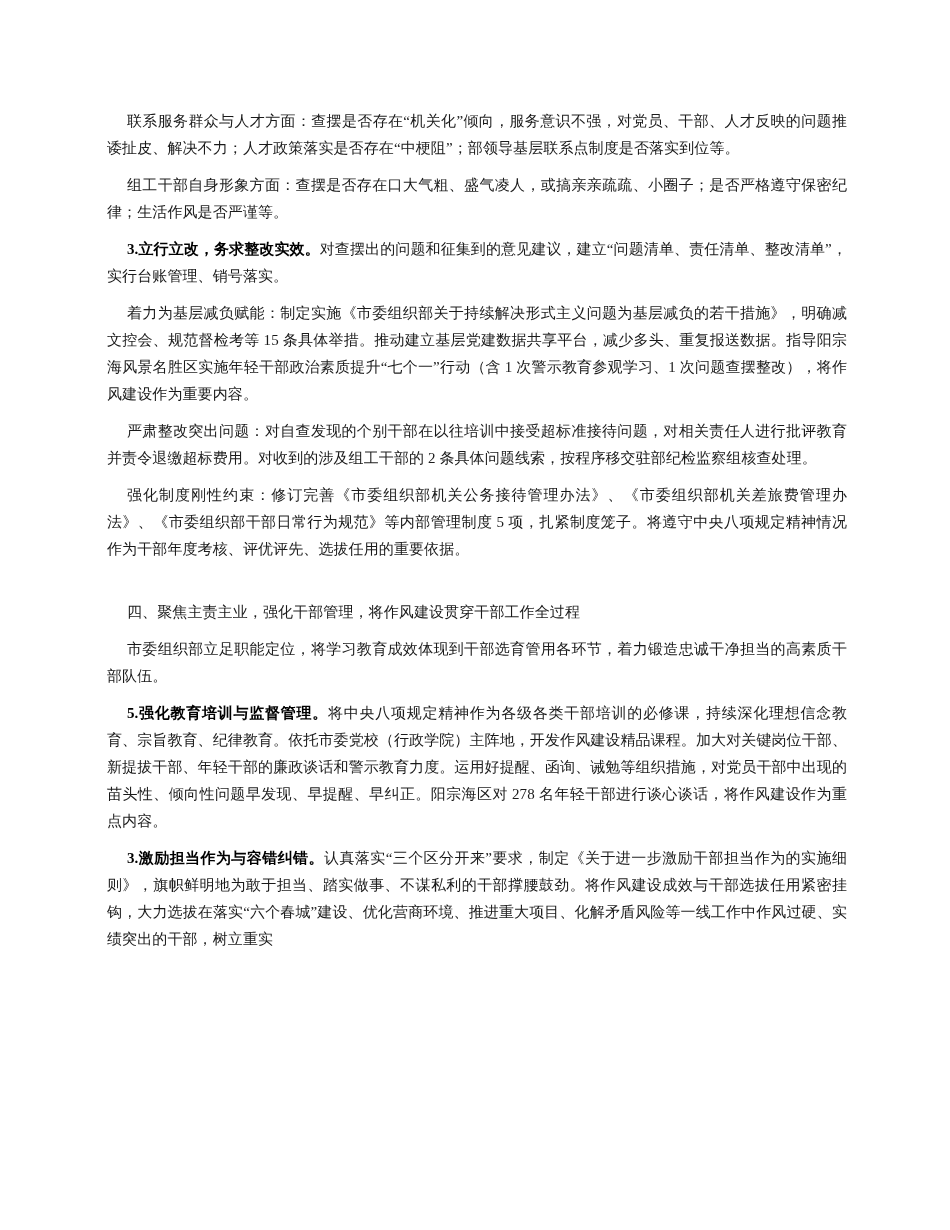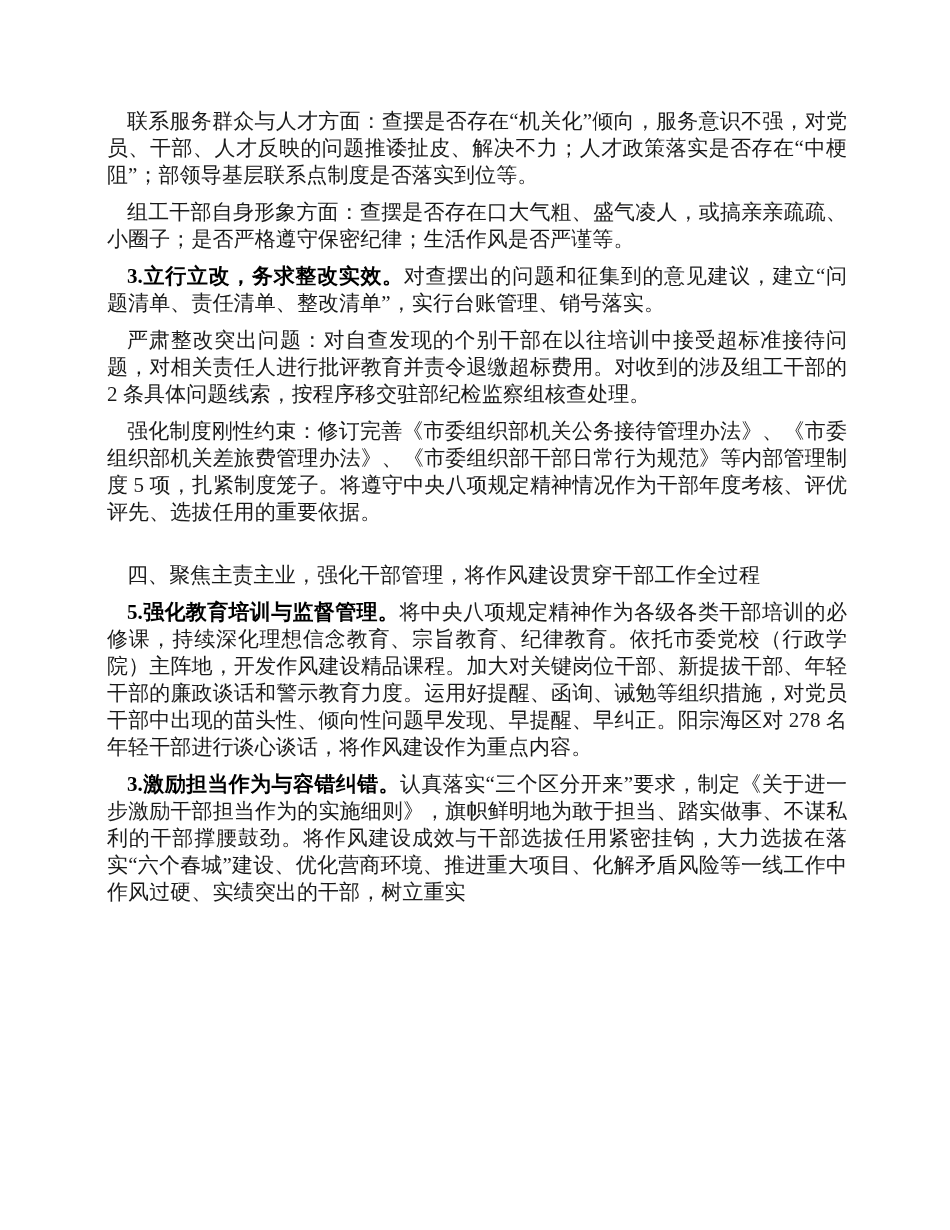--- a/index.html
+++ b/index.html
@@ -21,21 +21,21 @@
     background: #ffffff;
     box-sizing: border-box;
     padding: 108px 105px 0 107px;
   }
   .doc-body {
     width: 740px;
   }
   p.para {
     margin: 0 0 10px 0;
     padding: 0;
-    font-size: 21px;
+    font-size: 15px;
     line-height: 27px;
     text-align: justify;
     text-justify: inter-character;
     text-align-last: left;
     letter-spacing: 0.1px;
     color: #1a1a1a;
     word-break: break-all;
     -webkit-hyphens: none;
     hyphens: none;
   }
@@ -54,28 +54,30 @@
 
 <div id="page">
   <div class="doc-body">
 
     <p class="para"><span class="lead"></span><span>联系服务群众与人才方面：查摆是否存在“机关化”倾向，服务意识不强，对党员、干部、人才反映的问题推诿扯皮、解决不力；人才政策落实是否存在“中梗阻”；部领导基层联系点制度是否落实到位等。</span></p>
 
     <p class="para"><span class="lead"></span><span>组工干部自身形象方面：查摆是否存在口大气粗、盛气凌人，或搞亲亲疏疏、小圈子；是否严格遵守保密纪律；生活作风是否严谨等。</span></p>
 
     <p class="para"><span class="lead">3.立行立改，务求整改实效。</span><span>对查摆出的问题和征集到的意见建议，建立“问题清单、责任清单、整改清单”，实行台账管理、销号落实。</span></p>
 
+    <p class="para"><span class="lead"></span><span>着力为基层减负赋能：制定实施《市委组织部关于持续解决形式主义问题为基层减负的若干措施》，明确减文控会、规范督检考等 15 条具体举措。推动建立基层党建数据共享平台，减少多头、重复报送数据。指导阳宗海风景名胜区实施年轻干部政治素质提升“七个一”行动（含 1 次警示教育参观学习、1 次问题查摆整改），将作风建设作为重要内容。</span></p>
 
 
     <p class="para"><span class="lead"></span><span>严肃整改突出问题：对自查发现的个别干部在以往培训中接受超标准接待问题，对相关责任人进行批评教育并责令退缴超标费用。对收到的涉及组工干部的 2 条具体问题线索，按程序移交驻部纪检监察组核查处理。</span></p>
 
     <p class="para"><span class="lead"></span><span>强化制度刚性约束：修订完善《市委组织部机关公务接待管理办法》、《市委组织部机关差旅费管理办法》、《市委组织部干部日常行为规范》等内部管理制度 5 项，扎紧制度笼子。将遵守中央八项规定精神情况作为干部年度考核、评优评先、选拔任用的重要依据。</span></p>
 
     <p class="para no-justify"><span class="lead"></span><span>四、聚焦主责主业，强化干部管理，将作风建设贯穿干部工作全过程</span></p>
 
+    <p class="para"><span class="lead"></span><span>市委组织部立足职能定位，将学习教育成效体现到干部选育管用各环节，着力锻造忠诚干净担当的高素质干部队伍。</span></p>
 
 
     <p class="para"><span class="lead">5.强化教育培训与监督管理。</span><span>将中央八项规定精神作为各级各类干部培训的必修课，持续深化理想信念教育、宗旨教育、纪律教育。依托市委党校（行政学院）主阵地，开发作风建设精品课程。加大对关键岗位干部、新提拔干部、年轻干部的廉政谈话和警示教育力度。运用好提醒、函询、诫勉等组织措施，对党员干部中出现的苗头性、倾向性问题早发现、早提醒、早纠正。阳宗海区对 278 名年轻干部进行谈心谈话，将作风建设作为重点内容。</span></p>
 
     <p class="para"><span class="lead">3.激励担当作为与容错纠错。</span><span>认真落实“三个区分开来”要求，制定《关于进一步激励干部担当作为的实施细则》，旗帜鲜明地为敢于担当、踏实做事、不谋私利的干部撑腰鼓劲。将作风建设成效与干部选拔任用紧密挂钩，大力选拔在落实“六个春城”建设、优化营商环境、推进重大项目、化解矛盾风险等一线工作中作风过硬、实绩突出的干部，树立重实</span></p>
 
   </div>
 </div>
 
 </body></html>

